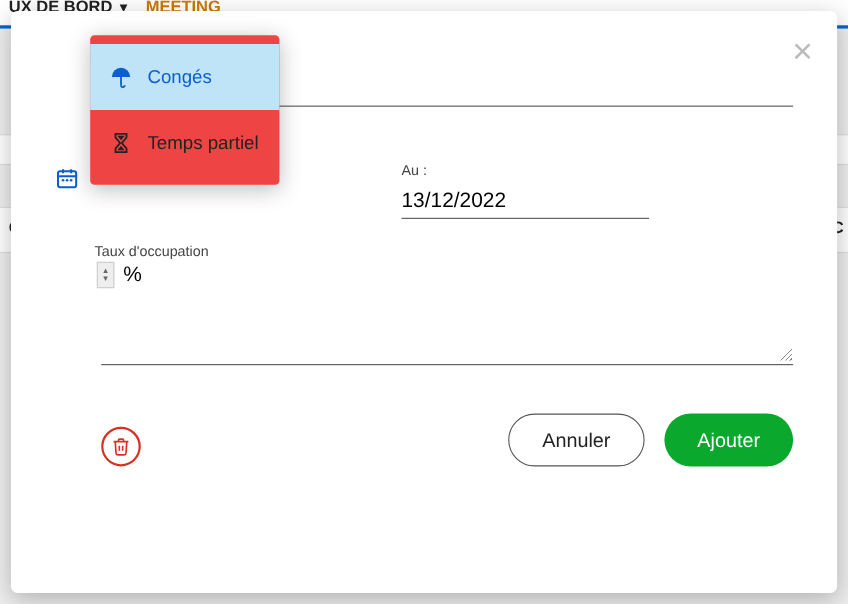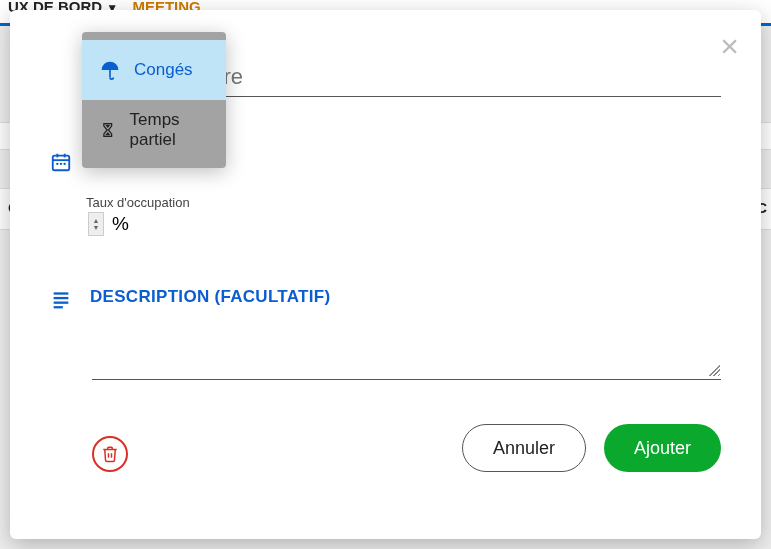--- a/index.html
+++ b/index.html
@@ -41,21 +41,21 @@
 
   .footer { display: flex; align-items: flex-end; margin-top: 44px; }
   .delete-btn { width: 36px; height: 36px; border: 2px solid #d93025; border-radius: 50%; display: flex; align-items: center; justify-content: center; margin-left: 42px; cursor: pointer; }
   .delete-btn svg { width: 18px; height: 18px; color: #d93025; }
   .spacer { flex: 1; }
   .btn { height: 48px; padding: 0 30px; border-radius: 24px; font-size: 18px; cursor: pointer; display: inline-flex; align-items: center; justify-content: center; }
   .btn-cancel { background: #fff; border: 1.5px solid #555; color: #222; margin-right: 18px; }
   .btn-validate { background: #0aa82c; border: none; color: #fff; font-weight: 500; }
 
   
-  .dropdown { position: absolute; top: 32px; left: 82px; width: 144px; background: #a3a3a3; border-radius: 4px; box-shadow: 0 4px 20px rgba(0,0,0,0.25); padding: 8px 0; z-index: 50; }
+  .dropdown { position: absolute; top: 32px; left: 82px; width: 172px; background: #ef4444; border-radius: 4px; box-shadow: 0 4px 20px rgba(0,0,0,0.25); padding: 8px 0; z-index: 50; }
   .dd-item { display: flex; align-items: center; height: 60px; padding: 0 18px; font-size: 17px; color: #222; cursor: pointer; }
   .dd-item.selected { background: #bfe3f7; color: #0b5ecf; }
   .dd-item svg { width: 20px; height: 20px; margin-right: 14px; }
   .dd-item.selected svg { color: #0b5ecf; }
   .dd-item:not(.selected) svg { color: #222; }
 </style>
 </head>
 <body>
 
 <div class="bg-bar">
@@ -84,44 +84,37 @@
           <rect x="3" y="5" width="18" height="16" rx="2" fill="none" stroke="currentColor" stroke-width="2"></rect>
           <line x1="3" y1="10" x2="21" y2="10" stroke="currentColor" stroke-width="2"></line>
           <line x1="8" y1="3" x2="8" y2="7" stroke="currentColor" stroke-width="2"></line>
           <line x1="16" y1="3" x2="16" y2="7" stroke="currentColor" stroke-width="2"></line>
           <circle cx="8" cy="14" r="1.3"></circle>
           <circle cx="12" cy="14" r="1.3"></circle>
           <circle cx="16" cy="14" r="1.3"></circle>
         </svg>
     </div>
     <div class="date-group nolabel"></div>
+    <div class="date-group">
+      <div class="small-label">Au :</div>
+      <input class="date-field" value="13/12/2022" style="">
+    </div>
   </div>
 
   <div class="taux-row">
     <div class="small-label">Taux d'occupation</div>
     <div class="taux-input-wrap">
       <div class="spinner">
           <span>▲</span>
           <span>▼</span>
         </div>
       <span class="pct">%</span>
     </div>
   </div>
 
-  <div class="desc-row">
-    <div class="section-icon">
-      <svg viewBox="0 0 24 24" fill="none" stroke="currentColor" stroke-width="2.5">
-          <line x1="4" y1="6" x2="20" y2="6"></line>
-          <line x1="4" y1="11" x2="20" y2="11"></line>
-          <line x1="4" y1="16" x2="20" y2="16"></line>
-          <line x1="4" y1="21" x2="14" y2="21"></line>
-        </svg>
-    </div>
-    <div class="desc-label">DESCRIPTION (FACULTATIF)</div>
-  </div>
   <div class="desc-area">
     <div class="resize-handle"></div>
   </div>
 
   <div class="footer">
     <div class="delete-btn">
       <svg viewBox="0 0 24 24" fill="none" stroke="currentColor" stroke-width="2">
           <polyline points="3 6 5 6 21 6"></polyline>
           <path d="M19 6l-1 14a2 2 0 0 1-2 2H8a2 2 0 0 1-2-2L5 6"></path>
           <path d="M10 11v6M14 11v6"></path>

